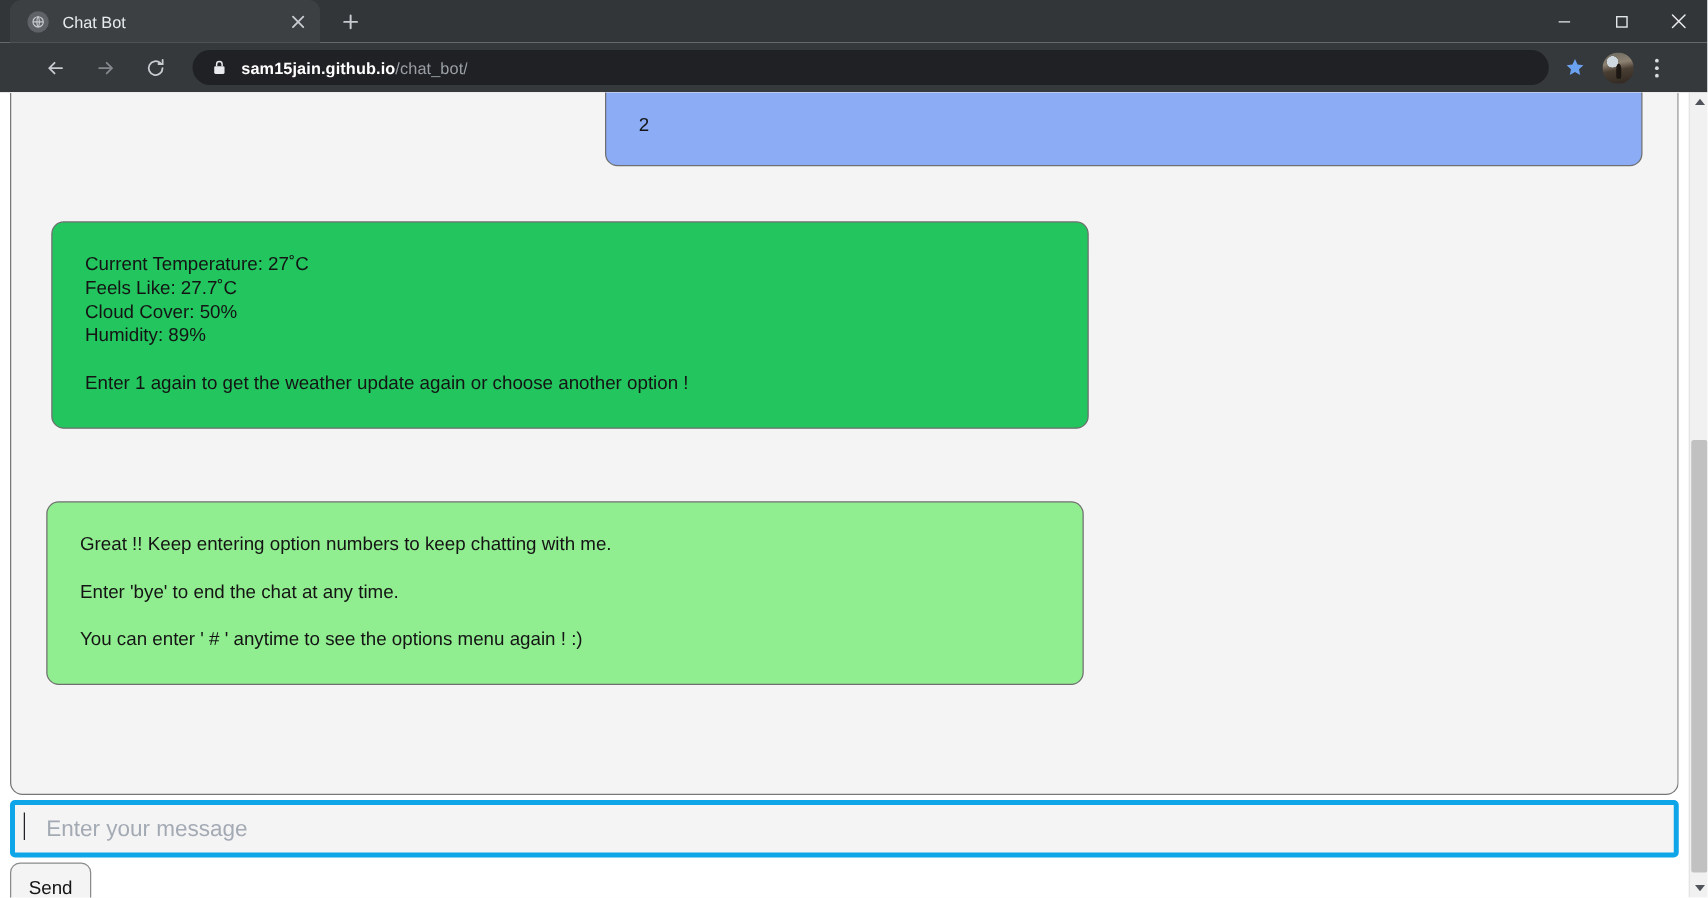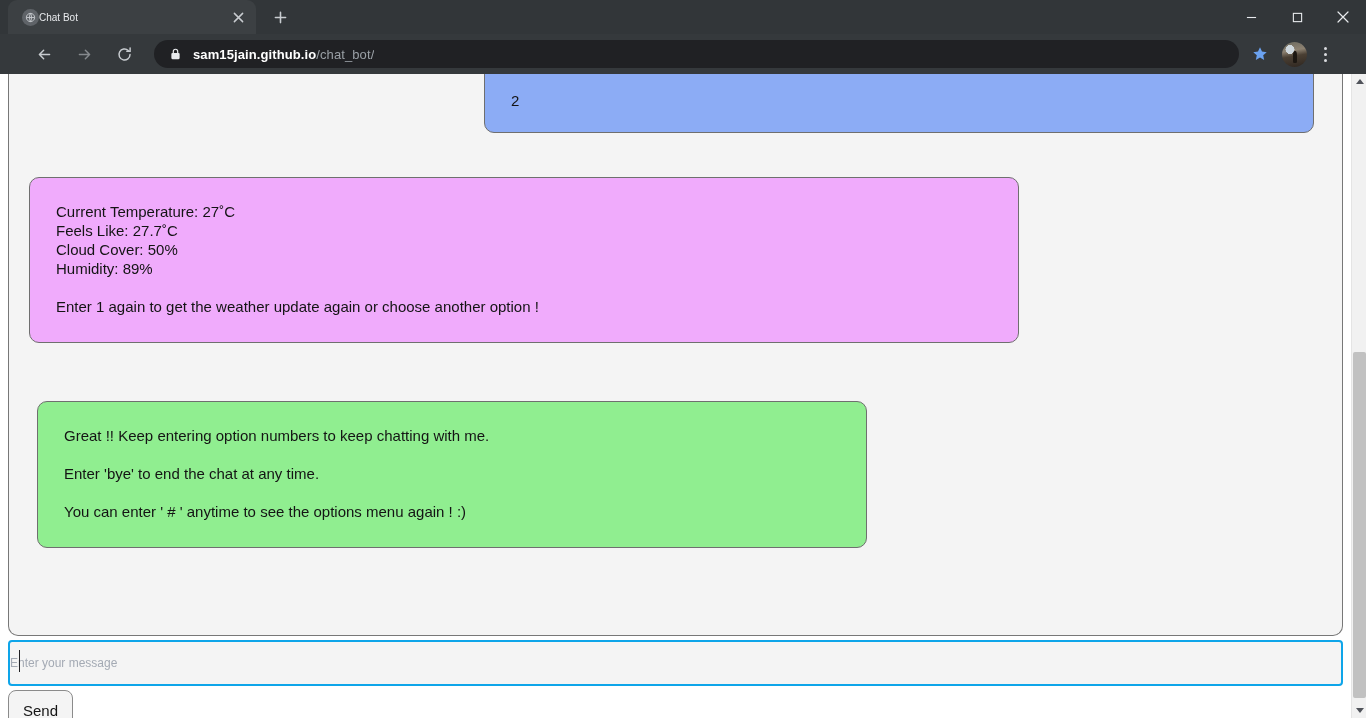--- a/index.html
+++ b/index.html
@@ -27,22 +27,22 @@
     position: relative;
   }
   .tab-favicon {
     width: 17px; height: 17px; border-radius: 50%;
     background: #5f6368;
     display: flex; align-items: center; justify-content: center;
     flex: 0 0 auto;
   }
   .tab-favicon svg { display: block; }
   .tab-title {
-    color: #e8eaed; font-size: 10px;
-    flex: 1 1 auto;
+    color: #e8eaed; font-size: 13px;
+    margin-left: 11px; flex: 1 1 auto;
     white-space: nowrap; overflow: hidden; text-overflow: ellipsis;
   }
   .tab-close {
     width: 20px; height: 20px; flex: 0 0 auto;
     display: flex; align-items: center; justify-content: center;
     border-radius: 50%;
   }
   .newtab {
     width: 28px; height: 28px; margin-left: 10px; margin-bottom: 3px;
     display: flex; align-items: center; justify-content: center;
@@ -156,49 +156,49 @@
   }
   .bubble.user {
     background: #8cacf5;
     left: 475px; top: -40px;
     width: 830px;
     border-radius: 10px;
     padding-top: 56px;
     padding-bottom: 22px;
   }
   .bubble.bot1 {
-    background: #f0abfc;
-    left: 20px; top: 103px;
-    width: 990px;
+    background: #22c55e;
+    left: 32px; top: 103px;
+    width: 830px;
     border-radius: 10px;
     padding: 24px 26px 26px 26px;
   }
   .bubble.bot2 {
     background: #90ee90;
     left: 28px; top: 327px;
     width: 830px;
     border-radius: 10px;
     padding: 24px 26px 26px 26px;
   }
   .bubble p { margin: 0; white-space: pre-wrap; }
   .bubble p.gap { margin-top: 19px; }
 
   .input-row {
     position: absolute; left: 8px; top: 566px;
     width: 1335px;
   }
   .msg-input {
     width: 1335px; height: 46px;
     background: #f4f4f4;
-    border: 2px solid #0ea5e9;
+    border: 4px solid #0ea5e9;
     border-radius: 4px;
-    font-size: 12px;
+    font-size: 18px;
     font-family: "Liberation Sans", sans-serif;
     color: #111;
-    padding: 0 10px 0 0;
+    padding: 0 10px 0 25px;
     outline: none;
     position: relative;
   }
   .msg-input::placeholder { color: #a4aab4; }
   .caret {
     position: absolute; left: 19px; top: 576px;
     width: 1px; height: 22px; background: #202124;
   }
   .send-btn {
     position: absolute; left: 8px; top: 616px;

